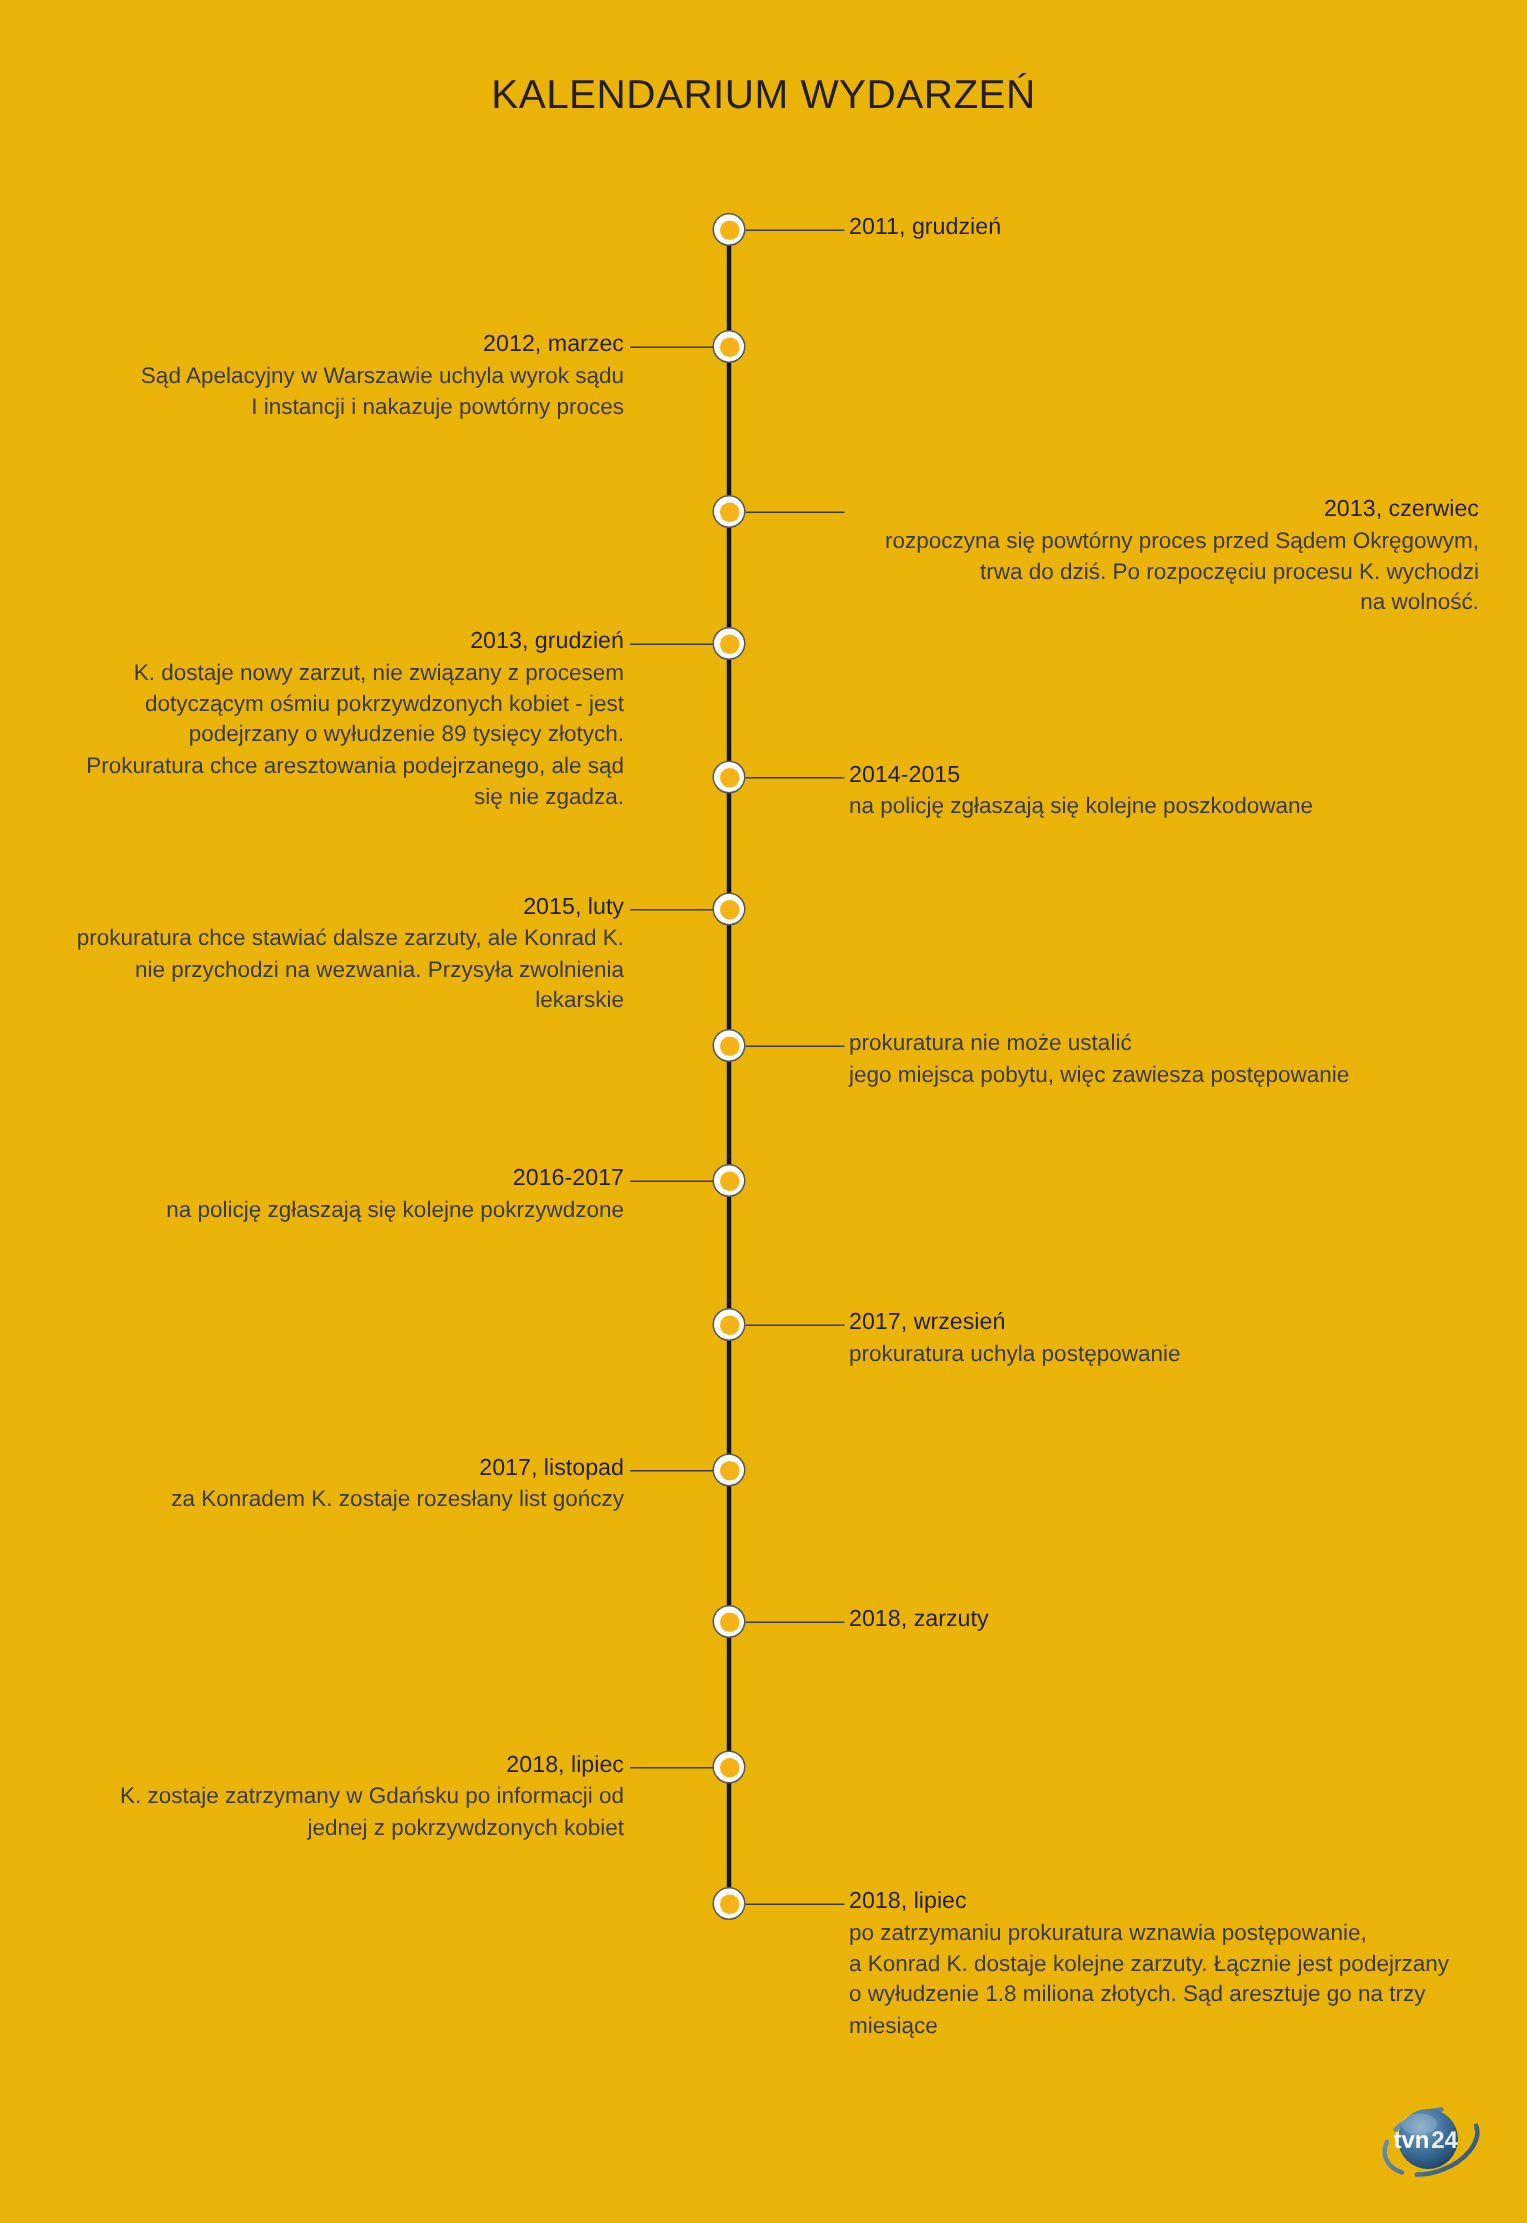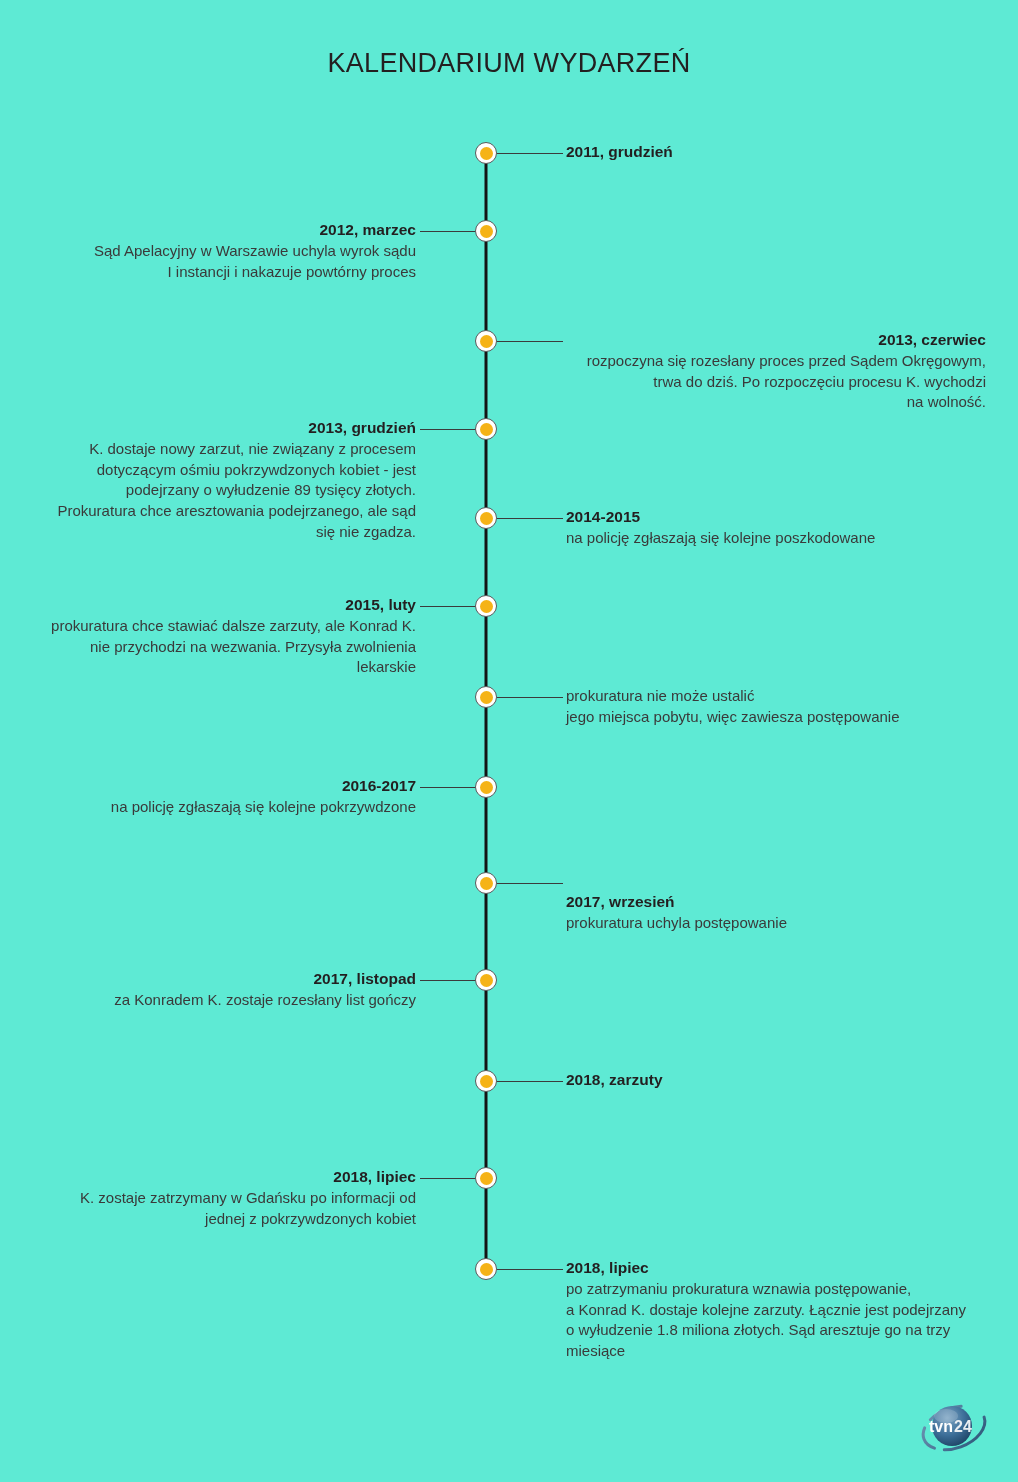--- a/index.html
+++ b/index.html
@@ -10,21 +10,21 @@
   }
   body {
     font-family: "Liberation Sans", "DejaVu Sans", sans-serif;
     color: #231f20;
   }
 
   .page {
     position: relative;
     width: 1018px;
     height: 1482px;
-    background: #5eead4;
+    background: #eab308;
     overflow: hidden;
   }
 
   
   .page-title {
     position: absolute;
     top: 48px;
     left: 0;
     width: 1018px;
     text-align: center;
@@ -93,21 +93,21 @@
     width: 420px;
     text-align: left;
   }
   .entry.left {
     right: 602px;
     width: 420px;
     text-align: right;
   }
   .entry-date {
     font-size: 15.5px;
-    font-weight: 700;
+    font-weight: 400;
     color: #231f20;
     line-height: 1.28;
     margin-bottom: 1px;
   }
   .entry-body {
     font-size: 15px;
     font-weight: 400;
     color: #3a3a3a;
     line-height: 1.38;
     white-space: pre-line;
@@ -141,21 +141,21 @@
       <div class="leader left" style="top: 231px;"></div>
       <div class="entry left" style="top: 220px;">
         <div class="entry-date">2012, marzec</div>
         <div class="entry-body">Sąd Apelacyjny w Warszawie uchyla wyrok sądu
 I instancji i nakazuje powtórny proces</div>
       </div>
       <div class="node" style="top: 341px;"></div>
       <div class="leader right" style="top: 341px;"></div>
       <div class="entry right" style="top: 330px; text-align: right;">
         <div class="entry-date">2013, czerwiec</div>
-        <div class="entry-body">rozpoczyna się rozesłany proces przed Sądem Okręgowym,
+        <div class="entry-body">rozpoczyna się powtórny proces przed Sądem Okręgowym,
 trwa do dziś. Po rozpoczęciu procesu K. wychodzi
 na wolność.</div>
       </div>
       <div class="node" style="top: 429px;"></div>
       <div class="leader left" style="top: 429px;"></div>
       <div class="entry left" style="top: 418px;">
         <div class="entry-date">2013, grudzień</div>
         <div class="entry-body">K. dostaje nowy zarzut, nie związany z procesem
 dotyczącym ośmiu pokrzywdzonych kobiet - jest
 podejrzany o wyłudzenie 89 tysięcy złotych.
@@ -183,21 +183,21 @@
 jego miejsca pobytu, więc zawiesza postępowanie</div>
       </div>
       <div class="node" style="top: 787px;"></div>
       <div class="leader left" style="top: 787px;"></div>
       <div class="entry left" style="top: 776px;">
         <div class="entry-date">2016-2017</div>
         <div class="entry-body">na policję zgłaszają się kolejne pokrzywdzone</div>
       </div>
       <div class="node" style="top: 883px;"></div>
       <div class="leader right" style="top: 883px;"></div>
-      <div class="entry right" style="top: 892px;">
+      <div class="entry right" style="top: 872px;">
         <div class="entry-date">2017, wrzesień</div>
         <div class="entry-body">prokuratura uchyla postępowanie</div>
       </div>
       <div class="node" style="top: 980px;"></div>
       <div class="leader left" style="top: 980px;"></div>
       <div class="entry left" style="top: 969px;">
         <div class="entry-date">2017, listopad</div>
         <div class="entry-body">za Konradem K. zostaje rozesłany list gończy</div>
       </div>
       <div class="node" style="top: 1081px;"></div>

